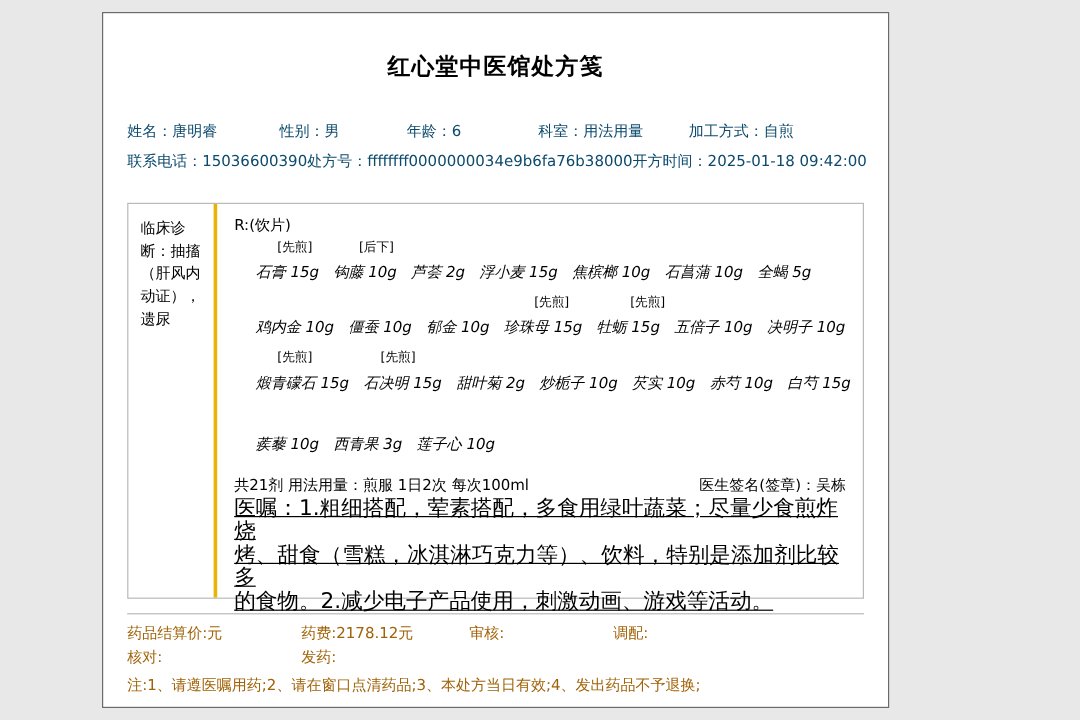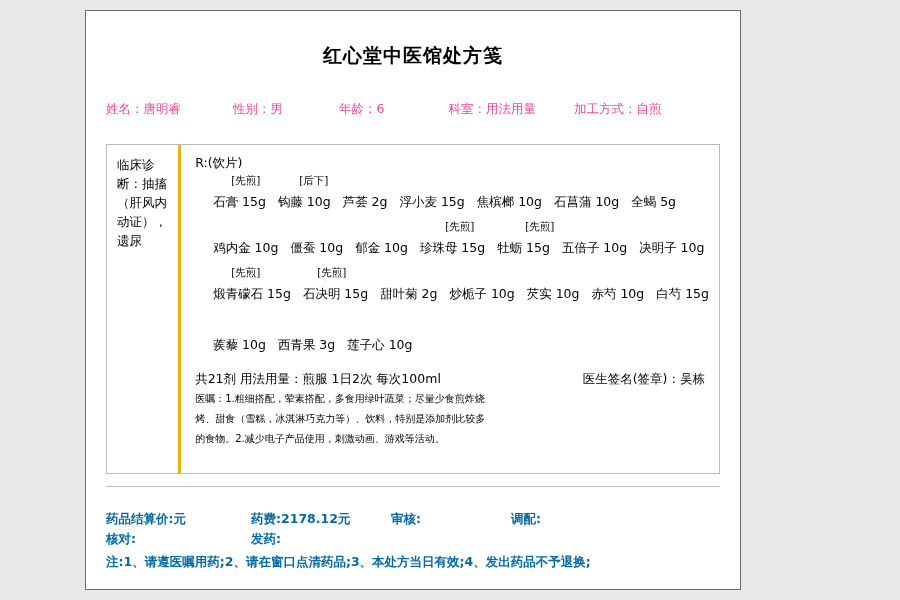--- a/index.html
+++ b/index.html
@@ -26,21 +26,21 @@
     font-size: 19px;
     font-weight: bold;
     letter-spacing: 1px;
     color: #000;
     margin-top: 32px;
   }
   .info-block {
     margin-top: 32px;
     padding: 0 20px;
     font-size: 12.5px;
-    color: #ec4899;
+    color: #0c4a6e;
   }
   .info-row {
     display: flex;
     align-items: baseline;
     height: 25px;
     white-space: nowrap;
   }
   .info-row .cell { }
   .gap-a { width: 52px; }
   .gap-b { width: 56px; }
@@ -85,46 +85,47 @@
     position: absolute;
     top: 0;
     white-space: nowrap;
   }
   .herb-line {
     height: 29px;
     line-height: 22px;
     padding-left: 18px;
     white-space: nowrap;
     font-size: 12.5px;
+    font-style: italic;
   }
   .herb-line .herb { display: inline-block; }
   .blank-line { height: 22px; }
 
   .summary-line {
     font-size: 12.5px;
     line-height: 19px;
     display: flex;
     justify-content: space-between;
     padding-right: 4px;
     margin-top: 6px;
     text-align: center;
   }
   .advice {
-    font-size: 10px;
+    font-size: 18px;
     line-height: 19px;
     margin-top: 1px;
+    text-decoration: underline;
   }
 
   .footer {
     margin: 12px 20px 0 20px;
     border-top: 1px solid #b9b9b9;
-    padding-top: 24px;
-    font-size: 12.5px;
-    color: #0369a1;
-    font-weight: bold;
+    padding-top: 8px;
+    font-size: 12.5px;
+    color: #a16207;
   }
   .footer-row {
     display: flex;
     height: 20px;
     align-items: baseline;
     white-space: nowrap;
   }
   .f-c1 { width: 145px; }
   .f-c2 { width: 140px; }
   .f-c3 { width: 120px; }
@@ -151,20 +152,30 @@
       <span class="gap-b"></span>
       <span class="cell">年龄：</span>
       <span class="cell">6</span>
       <span class="gap-c"></span>
       <span class="cell">科室：</span>
       <span class="cell">用法用量</span>
       <span class="gap-d"></span>
       <span class="cell">加工方式：</span>
       <span class="cell">自煎</span>
     </div>
+    <div class="info-row">
+      <span class="cell">联系电话：</span>
+      <span class="cell">15036600390</span>
+      <span class="gap-e"></span>
+      <span class="cell">处方号：</span>
+      <span class="cell">ffffffff0000000034e9b6fa76b38000</span>
+      <span class="gap-f"></span>
+      <span class="cell">开方时间：</span>
+      <span class="cell">2025-01-18 09:42:00</span>
+    </div>
   </div>
 
   <div class="rx-table">
     <div class="diag-cell">
       <span>临床诊断：</span><span>抽搐（肝风内动证），遗尿</span>
     </div>
     <div class="rx-cell">
       <div class="rx-head">R:(饮片)</div>
 
       <div class="tag-line">

